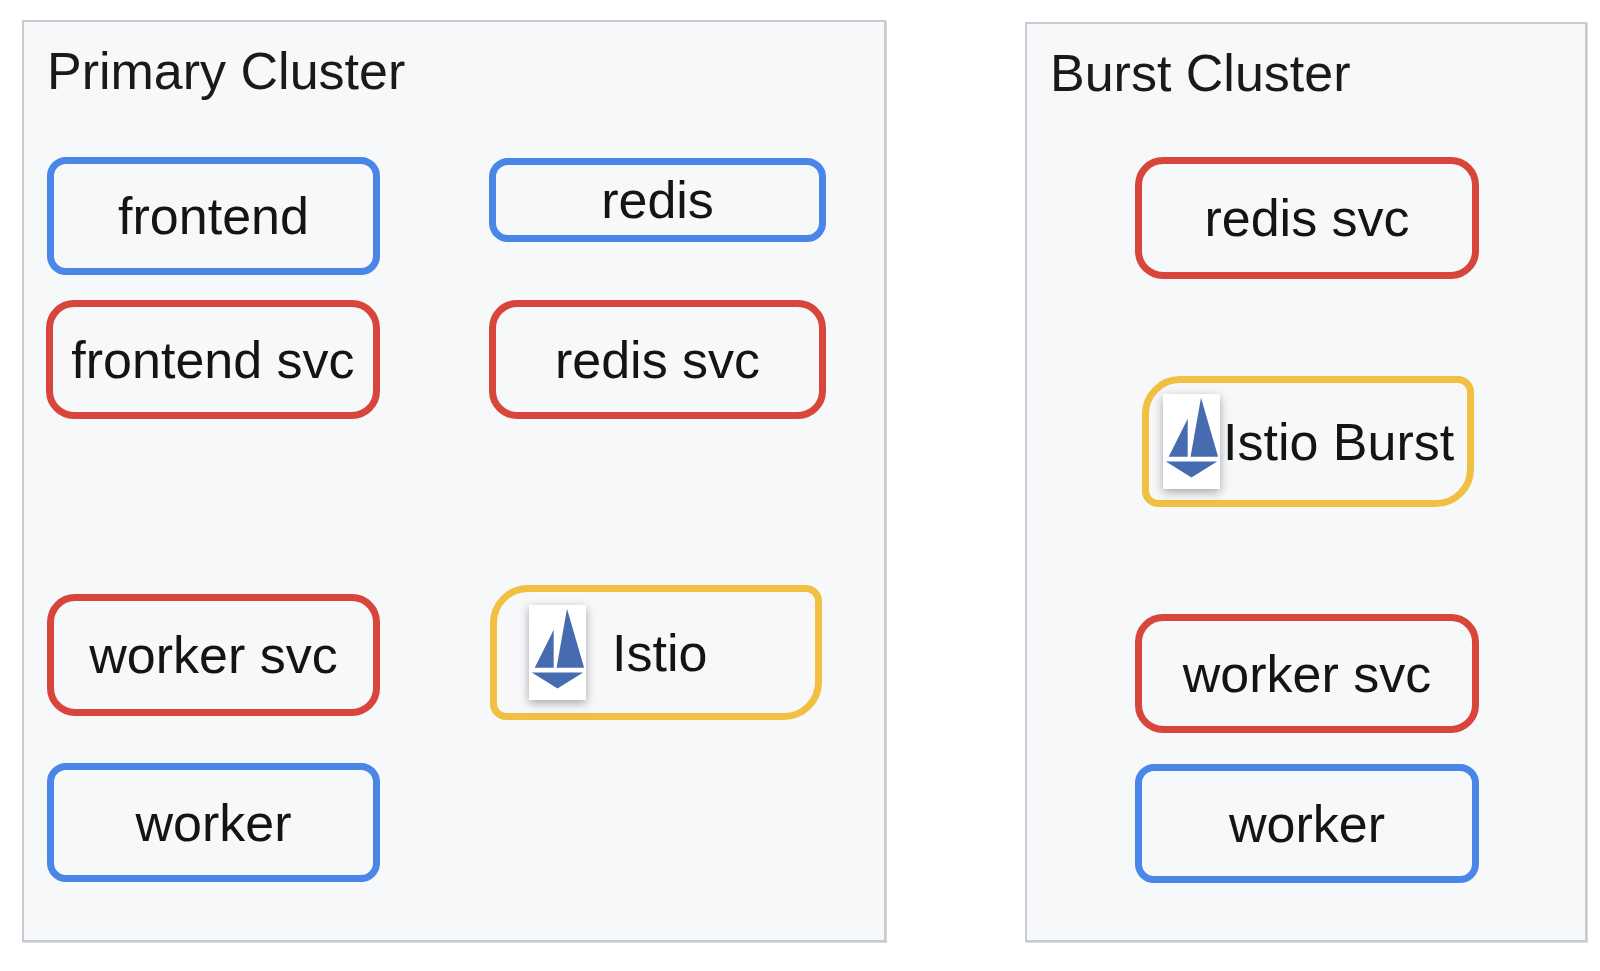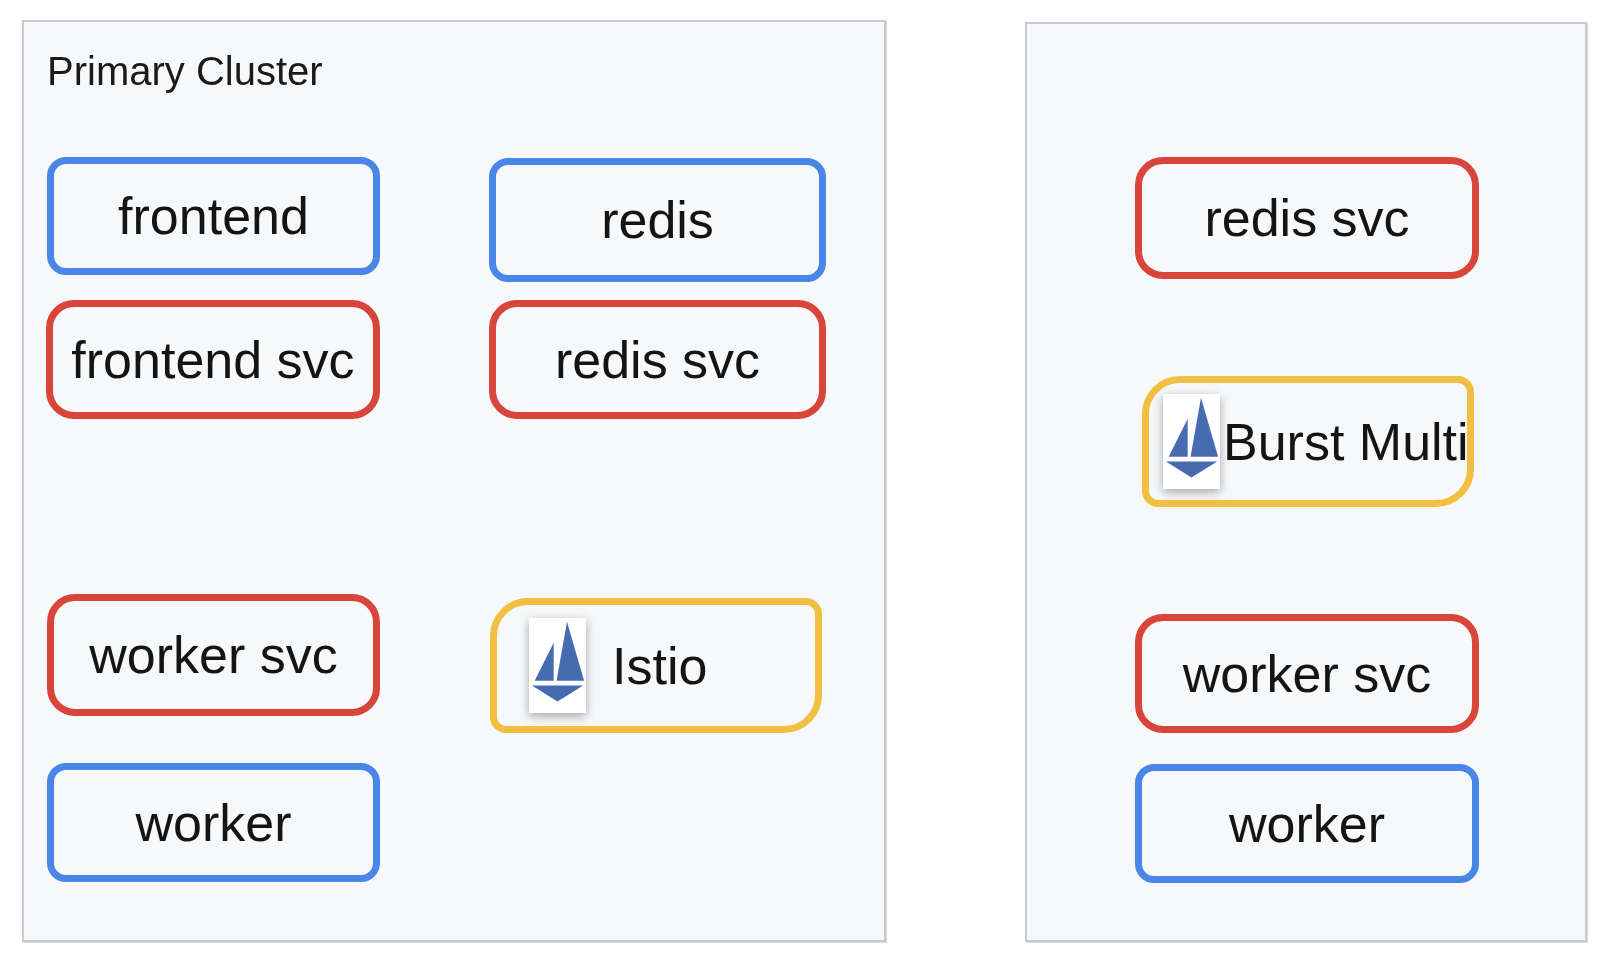--- a/index.html
+++ b/index.html
@@ -18,21 +18,21 @@
     border: 2px solid #c7cbd1;
     box-shadow: 1px 1px 0 #d6d9dd;
     box-sizing: border-box;
   }
   #cluster-primary { left: 22px; top: 20px; width: 864px; height: 922px; }
   #cluster-burst   { left: 1025px; top: 22px; width: 562px; height: 920px; }
 
   .cluster-title {
     position: absolute;
     left: 23px; top: 26px;
-    font-size: 40px;
+    font-size: 52px;
     line-height: 46px;
     color: #1a1a1a;
     white-space: nowrap;
   }
 
   .node {
     position: absolute;
     box-sizing: border-box;
     border: 7px solid #888;
     border-radius: 19px;
@@ -48,25 +48,25 @@
   .node.red  { border-color: #d8453a; border-radius: 28px; }
 
   .node.istio {
     border-color: #f1bf42;
     border-radius: 38px 16px 38px 16px; 
     justify-content: flex-start;
   }
 
   
   #p-frontend     { left: 23px;  top: 135px; width: 333px; height: 118px; }
-  #p-redis        { left: 465px; top: 136px; width: 337px; height: 124px; }
+  #p-redis        { left: 465px; top: 136px; width: 337px; height: 84px; }
   #p-frontend-svc { left: 22px;  top: 278px; width: 334px; height: 119px; text-align: right; }
   #p-redis-svc    { left: 465px; top: 278px; width: 337px; height: 119px; }
   #p-worker-svc   { left: 23px;  top: 572px; width: 333px; height: 122px; }
-  #p-istio        { left: 466px; top: 563px; width: 332px; height: 135px; padding-left: 32px; margin-top: 13px; }
+  #p-istio        { left: 466px; top: 563px; width: 332px; height: 135px; padding-left: 32px; }
   #p-worker       { left: 23px;  top: 741px; width: 333px; height: 119px; }
 
   
   #b-redis-svc    { left: 108px; top: 133px; width: 344px; height: 122px; }
   #b-istio-multi  { left: 115px; top: 352px; width: 332px; height: 131px; padding-left: 14px; }
   #b-worker-svc   { left: 108px; top: 590px; width: 344px; height: 119px; }
   #b-worker       { left: 108px; top: 740px; width: 344px; height: 119px; }
 
   .istio-icon {
     width: 57px; height: 95px;
@@ -117,34 +117,35 @@
       </span>
       <span class="node-label">Istio</span>
     </div>
 
     <div class="node blue" id="p-worker">
       <span class="node-label">worker</span>
     </div>
   </div>
 
   <div class="cluster" id="cluster-burst">
+    <div class="cluster-title">Burst Cluster</div>
 
     <div class="node red" id="b-redis-svc">
       <span class="node-label">redis svc</span>
     </div>
 
     <div class="node istio" id="b-istio-multi">
       <span class="istio-icon">
         <svg viewBox="0 0 60 100" preserveAspectRatio="none" aria-hidden="true">
           <polygon points="40,4 58,66 29,66" fill="#466bb0"></polygon>
           <polygon points="26,26 26,66 6,66" fill="#466bb0"></polygon>
           <polygon points="3,71 57,71 30,88" fill="#466bb0"></polygon>
         </svg>
       </span>
-      <span class="node-label">Burst Multi</span>
+      <span class="node-label">Istio Burst</span>
     </div>
 
     <div class="node red" id="b-worker-svc">
       <span class="node-label">worker svc</span>
     </div>
 
     <div class="node blue" id="b-worker">
       <span class="node-label">worker</span>
     </div>
   </div>

